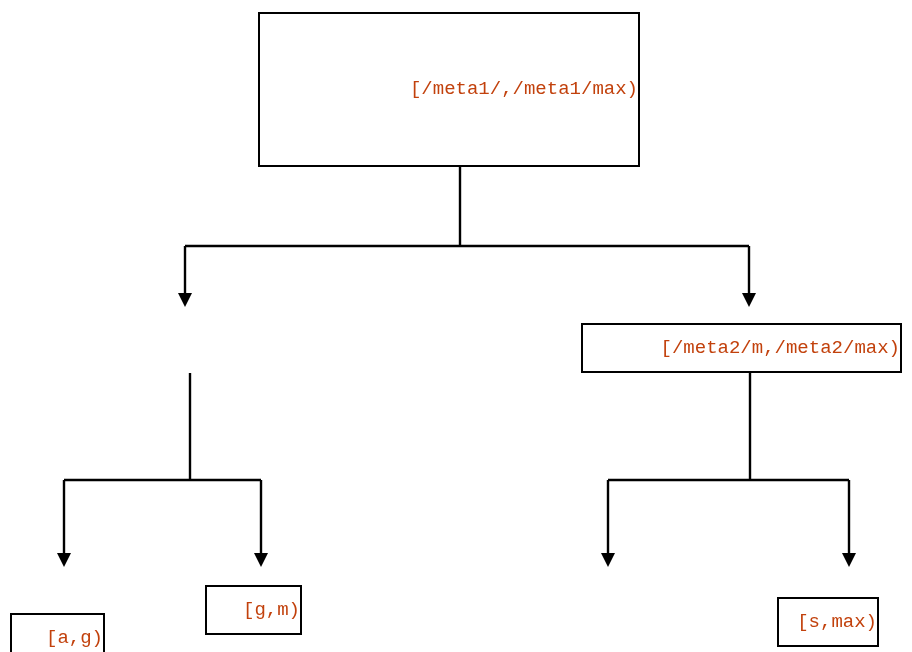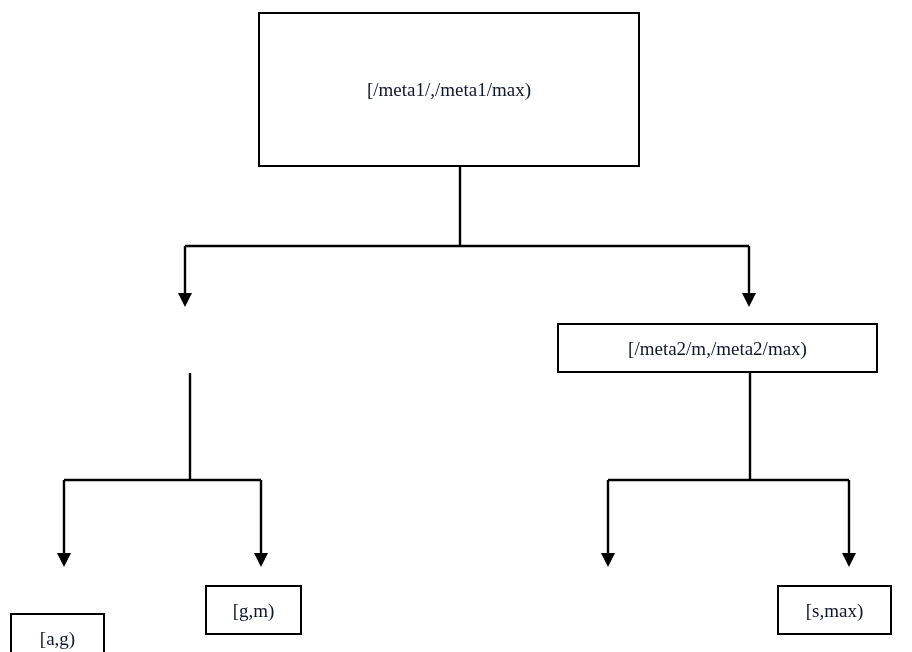--- a/index.html
+++ b/index.html
@@ -17,23 +17,23 @@
     background: #ffffff;
     overflow: hidden;
   }
   .node {
     position: absolute;
     box-sizing: border-box;
     border: 2px solid #000000;
     background: #ffffff;
     display: flex;
     align-items: center;
-    justify-content: center;
-    color: #0f172a;
-    font-family: Liberation Serif, serif;
+    justify-content: flex-end;
+    color: #c2410c;
+    font-family: Liberation Mono, monospace;
     font-size: 19px;
     letter-spacing: 0px;
     white-space: pre;
   }
   .node-label {
     display: block;
     line-height: 1;
   }
   svg.edges {
     position: absolute;
@@ -83,30 +83,30 @@
     <path d="M 849 480 L 849 553"></path>
     <polygon class="arrowhead" points="601,553 615,553 608,567"></polygon>
     <polygon class="arrowhead" points="842,553 856,553 849,567"></polygon>
   </svg>
 
   <div class="node" id="node-root" style="left:258px; top:12px; width:382px; height:155px;">
     <span class="node-label">[/meta1/,/meta1/max)</span>
   </div>
 
 
-  <div class="node" id="node-mid-right" style="left:557px; top:323px; width:321px; height:50px;">
+  <div class="node" id="node-mid-right" style="left:581px; top:323px; width:321px; height:50px;">
     <span class="node-label">[/meta2/m,/meta2/max)</span>
   </div>
 
   <div class="node" id="node-leaf-1" style="left:10px; top:613px; width:95px; height:50px;">
     <span class="node-label">[a,g)</span>
   </div>
 
   <div class="node" id="node-leaf-2" style="left:205px; top:585px; width:97px; height:50px;">
     <span class="node-label">[g,m)</span>
   </div>
 
 
-  <div class="node" id="node-leaf-4" style="left:777px; top:585px; width:115px; height:50px;">
+  <div class="node" id="node-leaf-4" style="left:777px; top:597px; width:102px; height:50px;">
     <span class="node-label">[s,max)</span>
   </div>
 
 </div>
 
 </body></html>

